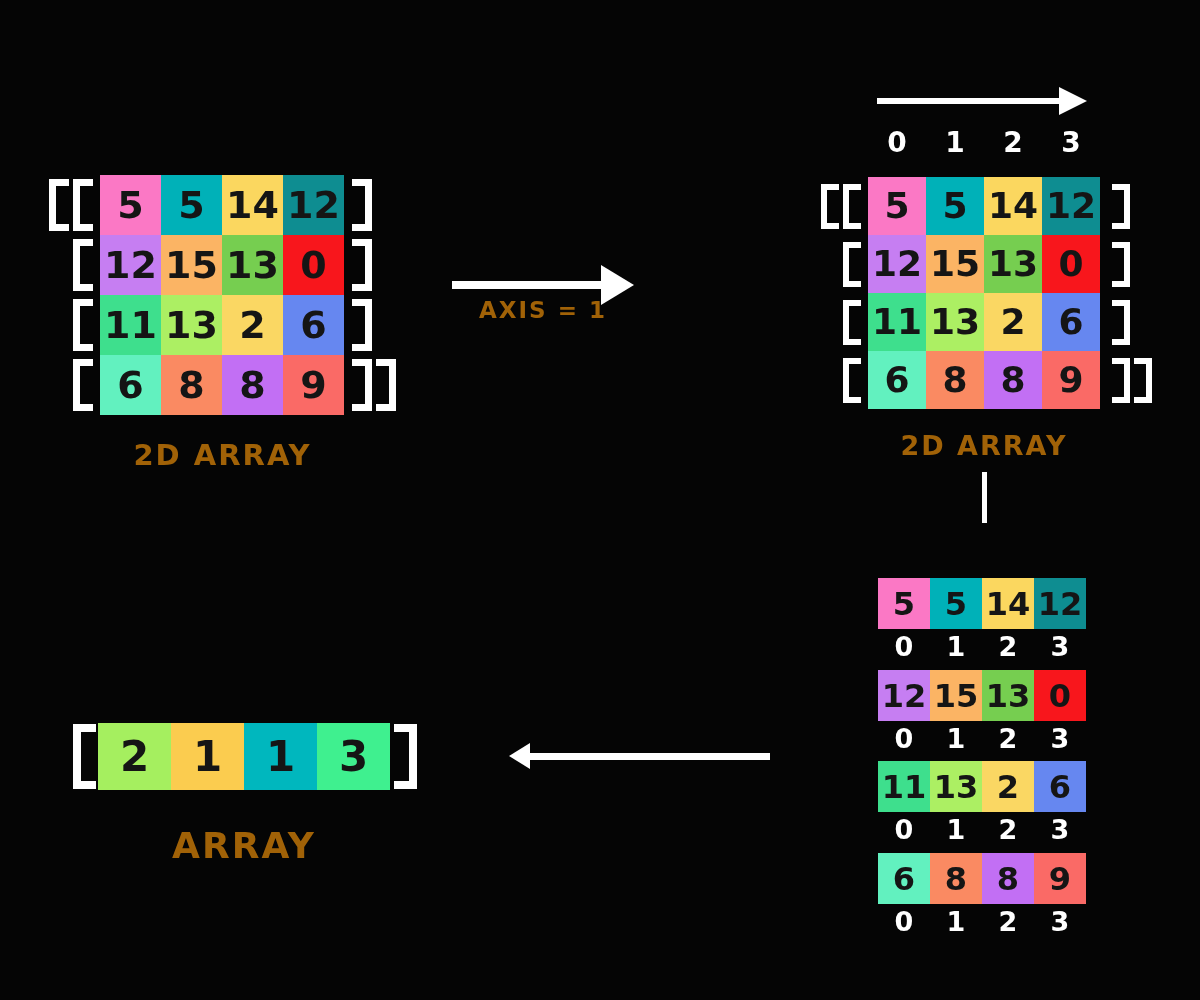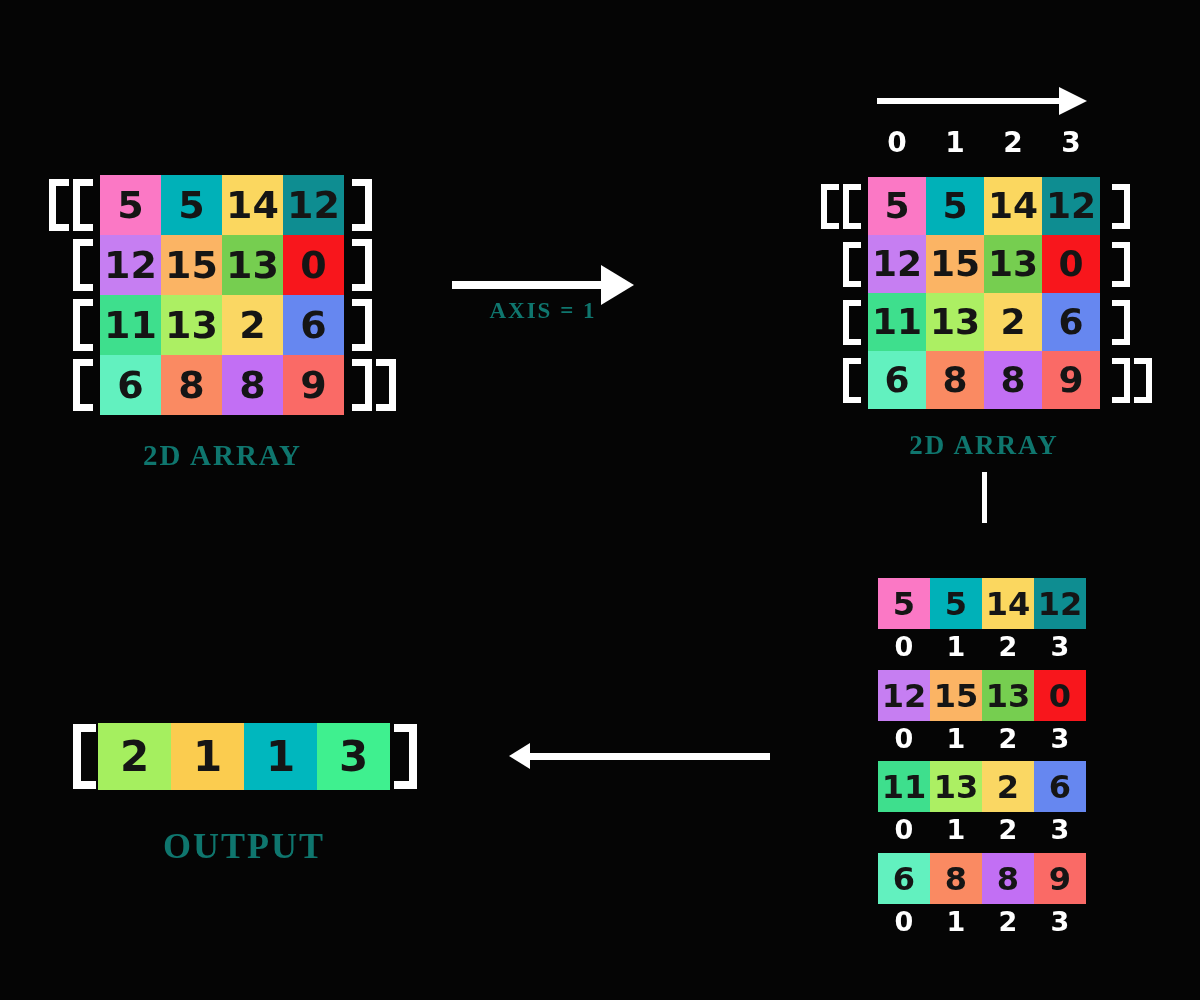--- a/index.html
+++ b/index.html
@@ -30,22 +30,22 @@
   #output-grid { left:98px; top:723px; grid-template-columns:repeat(4,73px); grid-auto-rows:67px; }
   #output-grid .cell { font-size:42px; }
   
   .bk { position:absolute; box-sizing:border-box; border:7px solid #fff; }
   .bk.open  { border-right:none; }
   .bk.close { border-left:none; }
   .bk.sm { border-width:6px; }
   .bk.lg { border-width:8px; }
   
   .lbl {
-    position:absolute; color:#0f766e; font-weight:bold; text-align:center;
-    letter-spacing:2px; line-height:1;font-family:Liberation Serif, serif;
+    position:absolute; color:#a16207; font-weight:bold; text-align:center;
+    letter-spacing:2px; line-height:1;
   }
   
   .aline { position:absolute; background:#fff; }
   .ahead { position:absolute; width:0; height:0; }
 </style>
 </head>
 <body>
 
 <div class="canvas">
 
@@ -198,16 +198,16 @@
     <div class="bk open lg" style="left:73px;  top:724px; width:23px; height:65px;"></div>
     <div class="bk close lg" style="left:394px; top:724px; width:23px; height:65px;"></div>
 
     <div class="grid" id="output-grid">
       <div class="cell" style="background-color: rgb(165, 239, 95);">2</div>
       <div class="cell" style="background-color: rgb(251, 204, 79);">1</div>
       <div class="cell" style="background-color: rgb(0, 183, 190);">1</div>
       <div class="cell" style="background-color: rgb(63, 240, 143);">3</div>
     </div>
 
-    <div class="lbl" style="left:98px; top:828px; width:292px; font-size:36px;">OUTPUT</div>
+    <div class="lbl" style="left:98px; top:828px; width:292px; font-size:36px;">ARRAY</div>
   </div>
 
 </div>
 
 </body></html>

